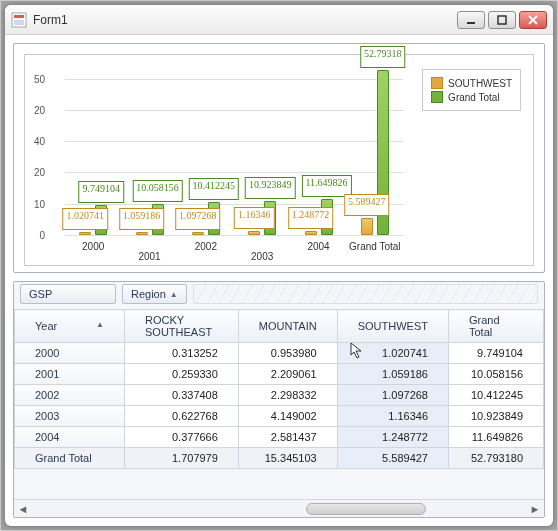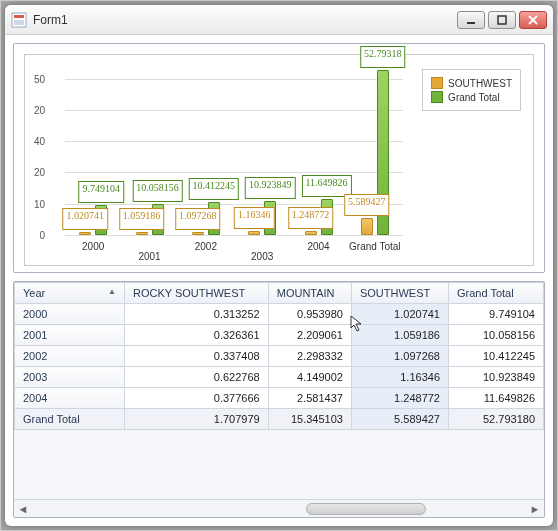--- a/index.html
+++ b/index.html
@@ -39,21 +39,21 @@
   .legend-gt { width: 12px; height: 12px; background:#73b23a; border:1px solid #4a8a1e; }
 
   .grid-box { flex: 1; display: flex; flex-direction: column; background: #f5f6f9; }
   .field-area { padding: 5px 6px 2px 6px; display: flex; gap: 6px; }
   .field-chip { background: linear-gradient(#fdfdfd,#e8ecf2); border: 1px solid #b5bfcf; border-radius: 2px; padding: 3px 8px; font-size: 11px; color:#2a3a55; display: inline-flex; align-items: center; gap: 4px; white-space: nowrap; }
   .field-row2 { padding: 2px 6px 5px 6px; display: flex; gap: 6px; }
   .sort-arrow { font-size: 8px; color:#5a6a85; }
   .diag-filler { flex: 1; background: repeating-linear-gradient(120deg, #e3e6f2 0, #e3e6f2 1px, #f5f6f9 1px, #f5f6f9 10px); border: 1px solid #d0d6e0; border-radius: 2px; opacity:0.7; }
 
   table.pvt { width: 100%; border-collapse: collapse; background:#fff; }
-  table.pvt th, table.pvt td { border: 1px solid #d0d6e0; padding: 4px 8px; font-size: 11px; height: 15px; font-weight: normal; }
+  table.pvt th, table.pvt td { border: 1px solid #d0d6e0; padding: 4px 20px; font-size: 11px; height: 15px; font-weight: normal; }
   table.pvt th { background: linear-gradient(#fdfdfd,#ecf0f6); color:#2a3a55; text-align: left; position: relative; }
   table.pvt td { text-align: right; color:#222; }
   table.pvt td.rowhdr { text-align: left; background: linear-gradient(#fdfdfd,#f2f4f8); color:#2a3a55; }
   table.pvt tr.grandrow td { background:#f0f2f7; font-weight: normal; }
   table.pvt col.year { width: 110px; }
   table.pvt col.gt { width: 95px; }
   td.hilite { background:#e7eef8 !important; }
   .cursor-overlay { position: absolute; pointer-events: none; }
 
   .hscroll { height: 18px; border-top: 1px solid #d0d6e0; background:#f2f4f8; position: relative; }
@@ -154,50 +154,60 @@
               </div>
             <div class="legend-row">
                 <span class="legend-gt"></span>
                 <span>Grand Total</span>
               </div>
           </div>
         </div>
       </div>
 
       <div class="grid-box">
+        <div class="field-row2">
+          <span class="field-chip" style="width:96px">
+              <span>GSP</span>
+            </span>
+          <span class="field-chip">
+              <span>Region</span>
+              <span class="sort-arrow">▲</span>
+            </span>
+          <span class="diag-filler"></span>
+        </div>
 
         <div style="position:relative; flex:1; overflow:hidden;">
         <table class="pvt">
           <colgroup>
                 <col class="year">
                 <col>
                 <col>
                 <col>
                 <col class="gt">
               </colgroup>
           <thead>
             <tr>
               <th><span>Year</span><span class="sort-arrow" style="float:right">▲</span></th>
-              <th>ROCKY SOUTHWEST</th>
+              <th>ROCKY SOUTHEAST</th>
               <th>MOUNTAIN</th>
               <th>SOUTHWEST</th>
               <th>Grand Total</th>
             </tr>
           </thead>
           <tbody id="pvt-body">
                 <tr>
                   <td class="rowhdr">2000</td>
                   <td>0.313252</td>
                   <td>0.953980</td>
                   <td class="hilite">1.020741</td>
                   <td>9.749104</td>
                 </tr>
                 <tr>
                   <td class="rowhdr">2001</td>
-                  <td>0.326361</td>
+                  <td>0.259330</td>
                   <td>2.209061</td>
                   <td class="hilite">1.059186</td>
                   <td>10.058156</td>
                 </tr>
                 <tr>
                   <td class="rowhdr">2002</td>
                   <td>0.337408</td>
                   <td>2.298332</td>
                   <td class="hilite">1.097268</td>
                   <td>10.412245</td>

